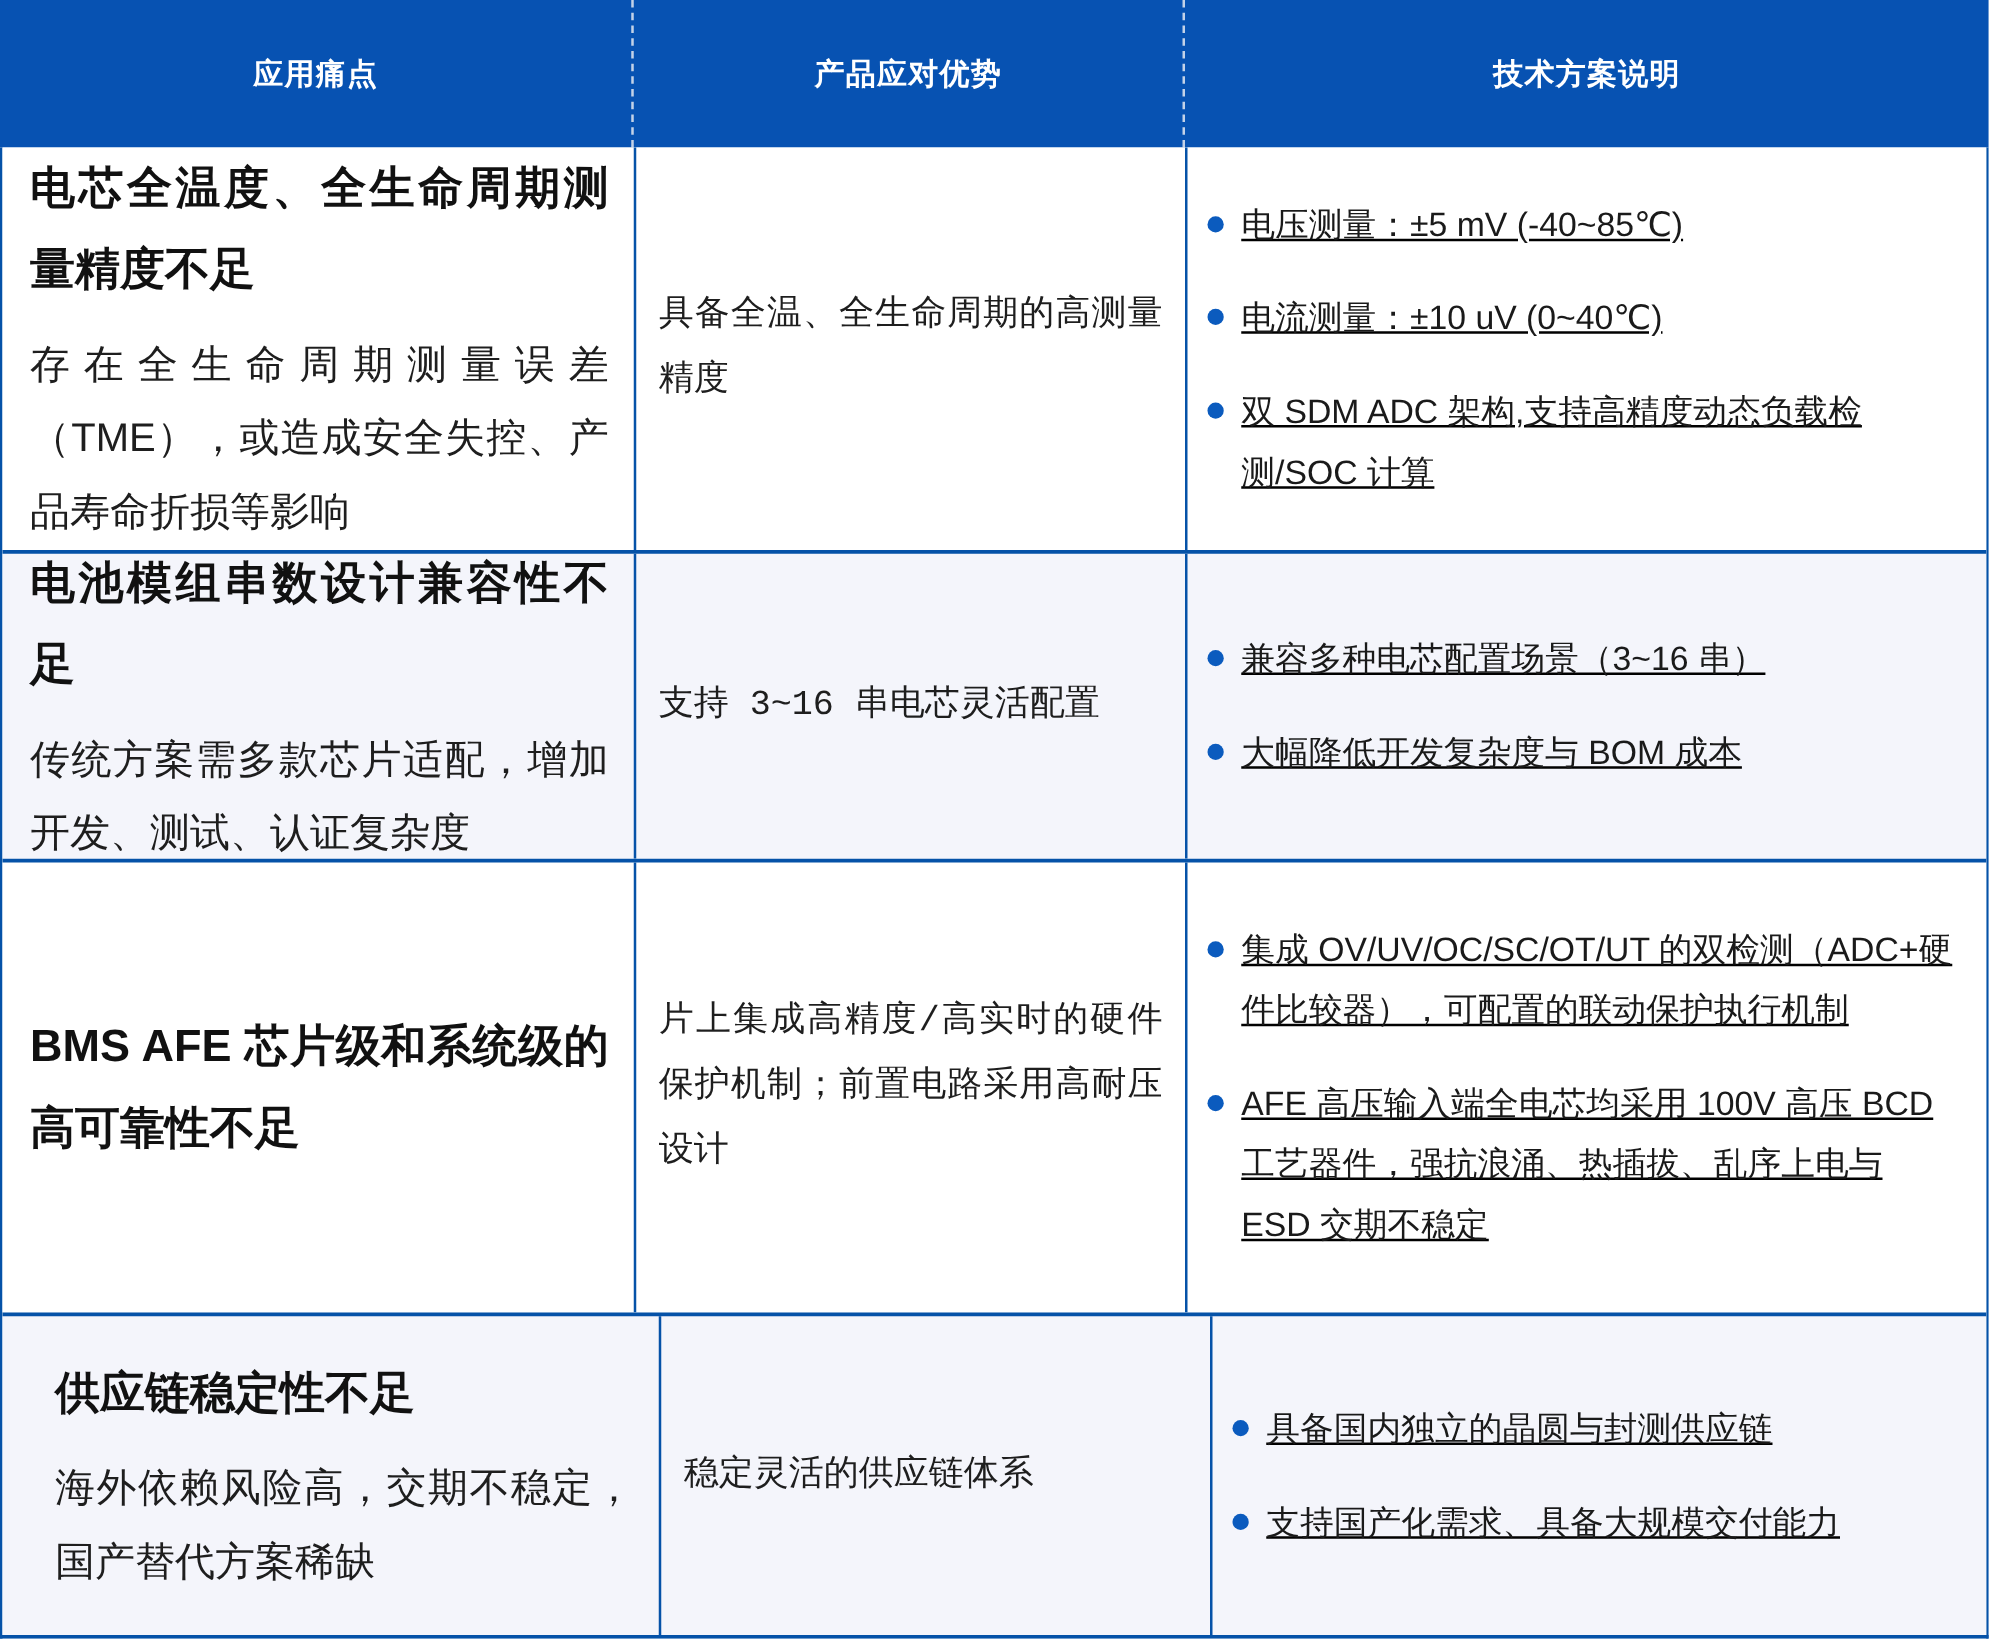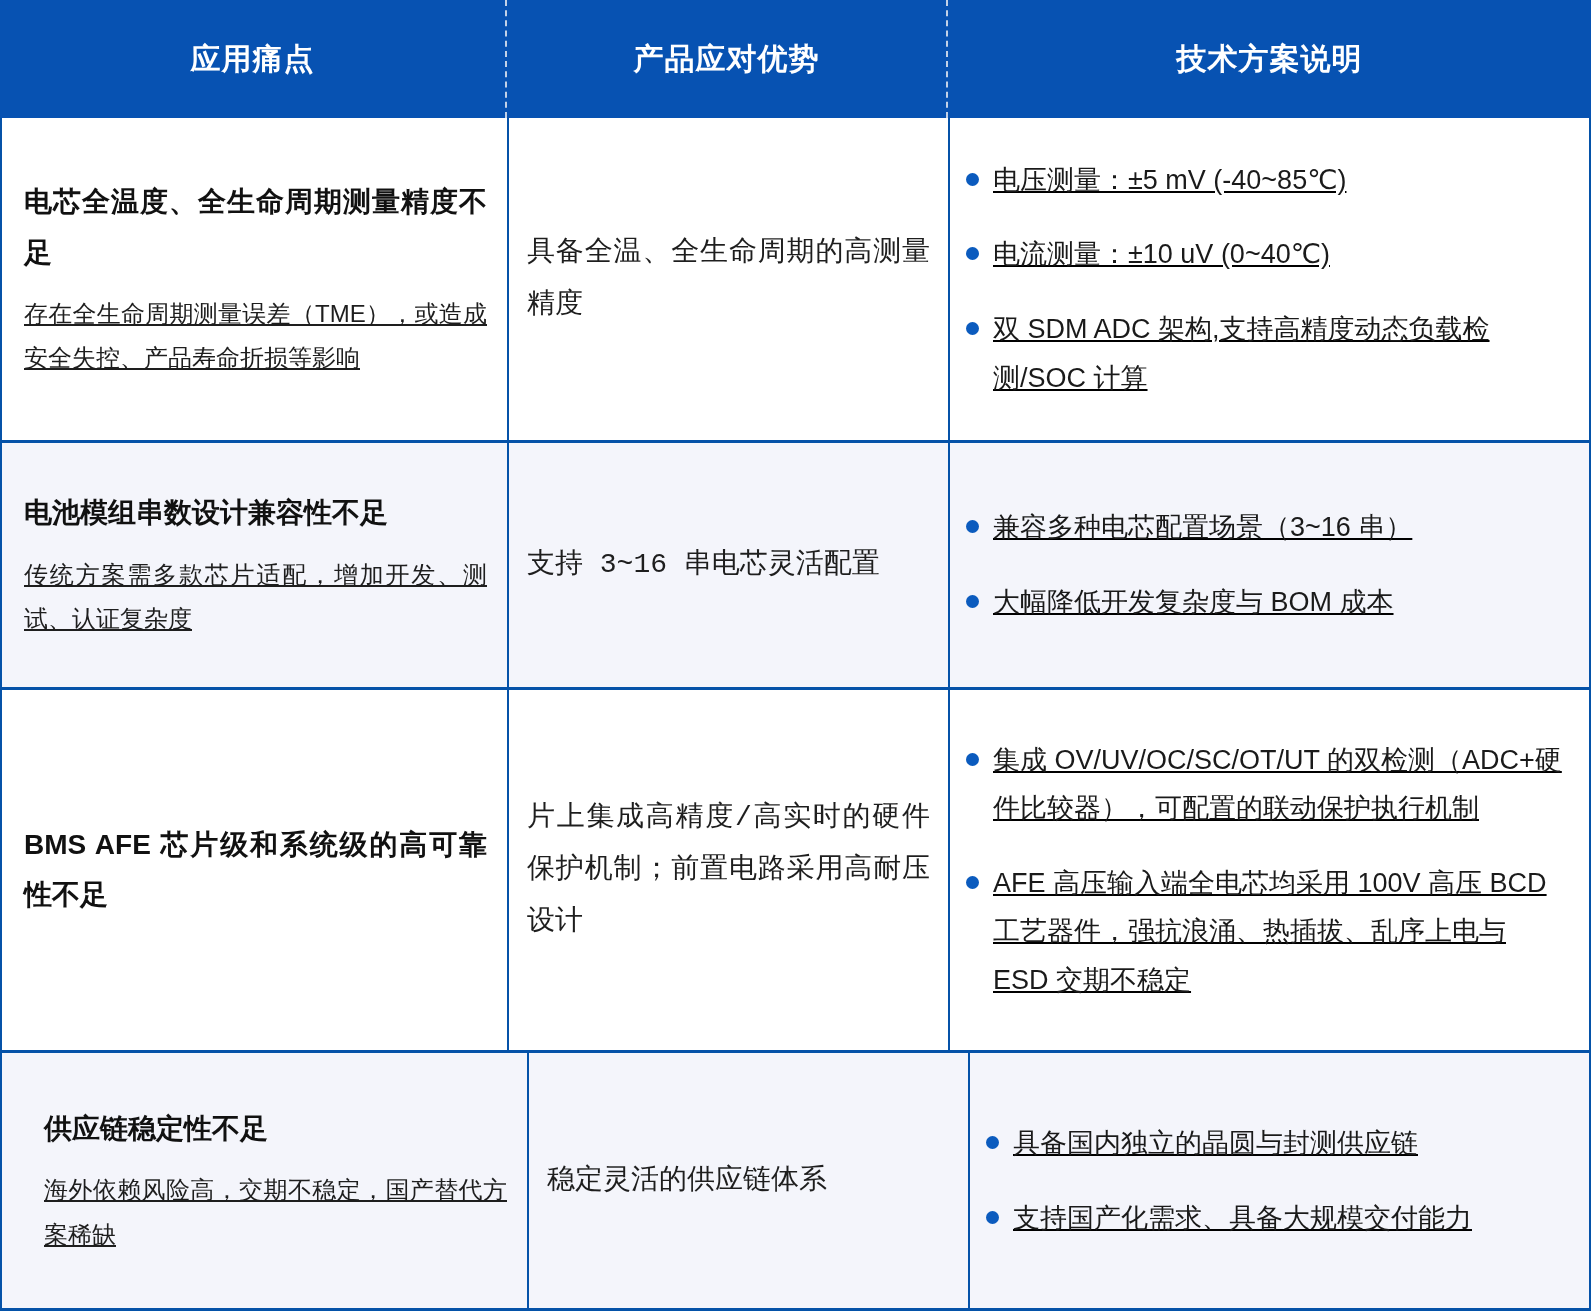--- a/index.html
+++ b/index.html
@@ -18,21 +18,21 @@
   }
   .table{width:1591px;height:1311px;display:flex;flex-direction:column;overflow:hidden;}
 
   
   .header{
     display:grid;grid-template-columns:507px 441px 643px;
     height:118px;flex:0 0 118px;background:var(--header-bg);
   }
   .header-cell{
     display:flex;align-items:center;justify-content:center;
-    color:#ffffff;font-weight:bold;font-size:30px;letter-spacing:1px;
+    color:#ffffff;font-weight:bold;font-size:24px;letter-spacing:1px;
     box-sizing:border-box;
   }
   .header-cell.sep{border-right:2px dashed rgba(228,233,241,0.85);}
 
   
   .body{
     flex:1;box-sizing:border-box;
     border-left:2px solid var(--border);
     border-right:2px solid var(--border);
     border-bottom:3px solid var(--border);
@@ -50,26 +50,26 @@
   .r4{height:258px;flex:0 0 258px;padding-left:20px;}
 
   .cell{
     box-sizing:border-box;overflow:hidden;
     display:flex;align-items:center;
   }
   .cell.c2,.cell.c3{border-left:2px solid var(--border);}
 
   .c1{padding:0 20px 0 22px;}
   .pain-title{
-    font-size:28px;font-weight:bold;color:var(--title-ink);
+    font-size:36px;font-weight:bold;color:var(--title-ink);
     line-height:1.8;text-align:justify;
   }
   .pain-desc{
-    font-size:24px;color:var(--body-ink);
-    line-height:1.85;margin-top:14px;text-align:justify;text-decoration:underline;
+    font-size:32px;color:var(--body-ink);
+    line-height:1.85;margin-top:14px;text-align:justify;
   }
 
   .c2{padding:0 18px;}
   .advantage{
     font-size:28px;color:var(--body-ink);line-height:1.85;text-align:justify;width:100%;font-family:Liberation Mono, monospace;
   }
 
   .c3{padding:0 26px 0 16px;}
   ul.bullets{
     list-style:none;margin:0;padding:0;width:100%;

